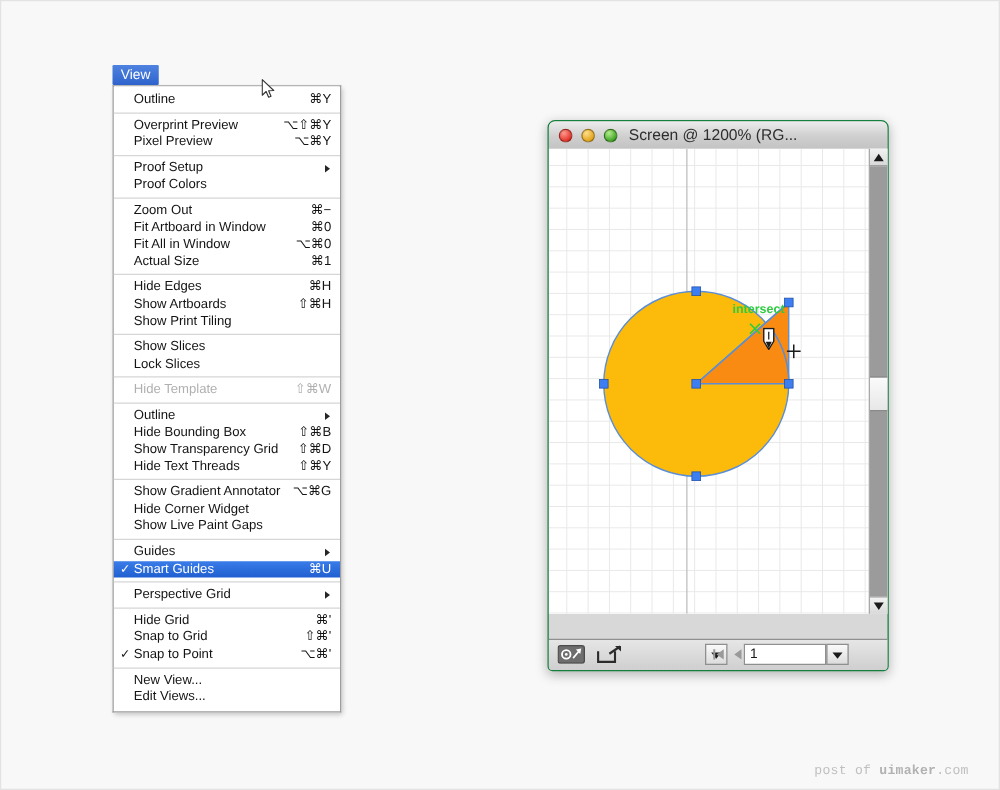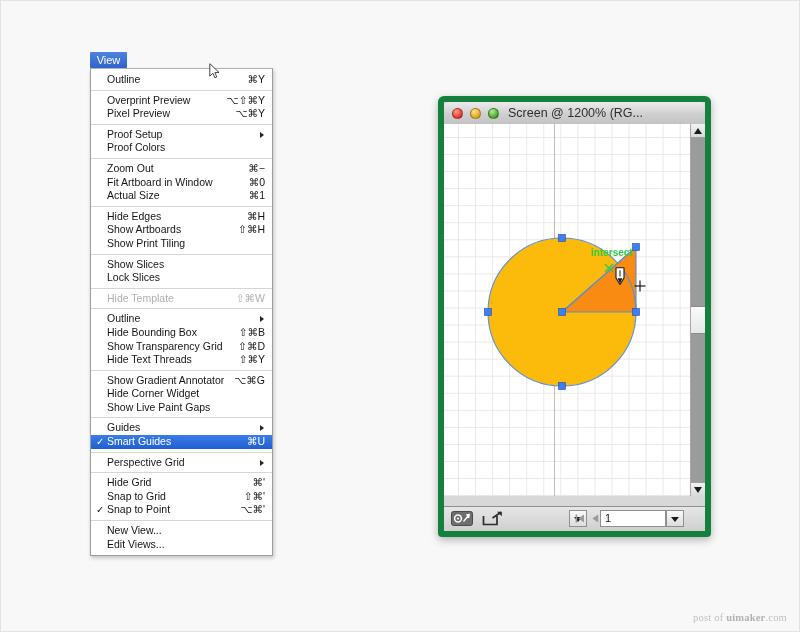--- a/index.html
+++ b/index.html
@@ -114,21 +114,21 @@
 
   
   #doc-window {
     position: absolute;
     left: 437px;
     top: 95px;
     width: 273px;
     height: 441px;
     border-radius: 6px 6px 4px 4px;
     background: #d8d8d8;
-    border: 6px solid #15803d;
+    border: 1px solid #15803d;
     box-shadow: 0 3px 9px rgba(0,0,0,0.28);
     box-sizing: border-box;
     overflow: hidden;
   }
   #titlebar {
     position: relative;
     height: 22px;
     background: linear-gradient(to bottom,#ececec,#cfcfcf 55%,#c3c3c3);
     border-bottom: 1px solid #8d8d8d;
     border-radius: 5px 5px 0 0;
@@ -297,25 +297,25 @@
     position: absolute;
     top: 6px;
     width: 11px; height: 11px;
   }
   #nav-first { left: 131px; }
   #nav-prev  { left: 146px; }
 
   
   #watermark {
     position: absolute;
-    right: 12px;
+    right: 24px;
     bottom: 8px;
     font-size: 10.5px;
     color: #c0c0c0;
-    font-family: Liberation Serif, serif;
+    font-family: Liberation Mono, monospace;
     letter-spacing: 0.2px;
   }
   #watermark b { color: #b2b2b2; }
 </style>
 </head>
 <body>
 
 <div id="page">
 
   <div id="menu-wrap">
@@ -327,20 +327,21 @@
     <div class="mi"><span class="lbl">Outline</span><span class="key">⌘Y</span></div>
         <div class="msep"></div>
         <div class="mi"><span class="lbl">Overprint Preview</span><span class="key">⌥⇧⌘Y</span></div>
         <div class="mi"><span class="lbl">Pixel Preview</span><span class="key">⌥⌘Y</span></div>
         <div class="msep"></div>
         <div class="mi"><span class="lbl">Proof Setup</span><span class="arrow"></span></div>
         <div class="mi"><span class="lbl">Proof Colors</span></div>
         <div class="msep"></div>
         <div class="mi"><span class="lbl">Zoom Out</span><span class="key">⌘−</span></div>
         <div class="mi"><span class="lbl">Fit Artboard in Window</span><span class="key">⌘0</span></div>
+        <div class="mi"><span class="lbl">Fit All in Window</span><span class="key">⌥⌘0</span></div>
         <div class="mi"><span class="lbl">Actual Size</span><span class="key">⌘1</span></div>
         <div class="msep"></div>
         <div class="mi"><span class="lbl">Hide Edges</span><span class="key">⌘H</span></div>
         <div class="mi"><span class="lbl">Show Artboards</span><span class="key">⇧⌘H</span></div>
         <div class="mi"><span class="lbl">Show Print Tiling</span></div>
         <div class="msep"></div>
         <div class="mi"><span class="lbl">Show Slices</span></div>
         <div class="mi"><span class="lbl">Lock Slices</span></div>
         <div class="msep"></div>
         <div class="mi disabled"><span class="lbl">Hide Template</span><span class="key">⇧⌘W</span></div>

